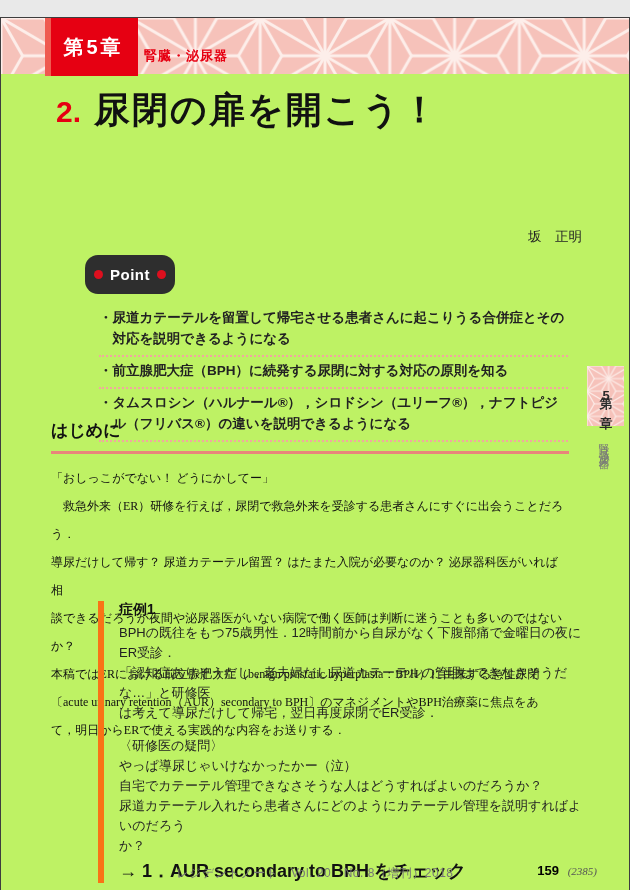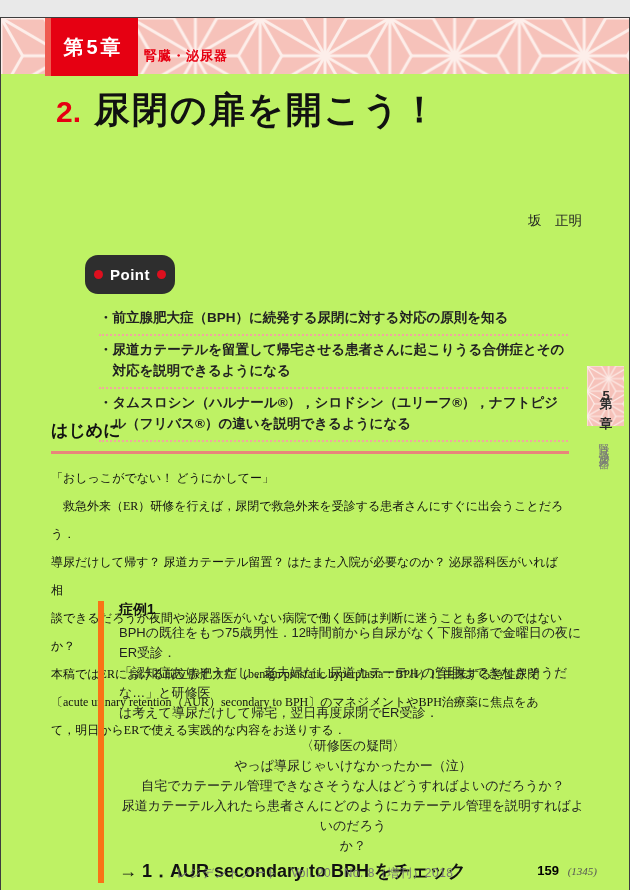--- a/index.html
+++ b/index.html
@@ -30,21 +30,21 @@
     font-weight:bold; font-size:13px; color:#2b2b2b; letter-spacing:2px;
   }
   .side-category {
     position:absolute; left:595px; top:417px; writing-mode:vertical-rl; text-orientation:upright;
     color:#787878; font-size:11px; letter-spacing:3px;
   }
   
   .title-row { position:absolute; left:55px; top:68px; display:flex; align-items:baseline; }
   .title-num { color:#e60012; font-size:30px; font-weight:900; margin-right:13px; }
   .title-text { color:#111; font-size:36px; font-weight:900; letter-spacing:2px; }
-  .author { position:absolute; right:47px; top:194px; font-size:13.5px; color:#222; }
+  .author { position:absolute; right:47px; top:210px; font-size:13.5px; color:#222; }
   
   .point-wrap { position:absolute; left:84px; top:237px; width:483px; }
   .point-pill {
     display:inline-flex; align-items:center; gap:7px;
     background:#2e2e2e; border-radius:13px; padding:11px 9px;
   }
   .point-dot { width:9px; height:9px; border-radius:50%; background:#dd0f1e; }
   .point-label { color:#fff; font-weight:bold; font-size:15px; letter-spacing:0.5px; }
   .point-list { list-style:none; margin:10px 0 0 14px; padding:0; }
   .point-list li {
@@ -63,21 +63,21 @@
     margin-top:10px; font-family:"Liberation Serif", serif;
     font-size:12px; line-height:28px; color:#111; white-space:pre-line;
   }
   
   .case-box {
     position:absolute; left:97px; top:583px; width:489px;
     border-left:6px solid #f97316; padding-left:15px; box-sizing:border-box;
   }
   .case-title { font-weight:bold; font-size:14px; color:#111; margin:0 0 4px; }
   .case-text { font-size:13px; line-height:20px; color:#222; white-space:pre-line; }
-  .case-qblock { margin-top:13px;text-align:center; }
+  .case-qblock { margin-top:13px; }
   .case-action { font-weight:bold; font-size:18px; color:#111; margin-top:3px; }
   
   .footer-journal {
     position:absolute; left:0; right:0; top:847px; text-align:center;
     color:#767676; font-size:12px; letter-spacing:0.5px;
   }
   .footer-page { position:absolute; right:32px; top:845px; font-size:13px; white-space:nowrap; }
   .page-num { font-weight:bold; color:#000; }
   .page-alt { font-style:italic; color:#555; font-size:11px; margin-left:5px; font-family:"Liberation Serif", serif; }
 </style>
@@ -162,22 +162,22 @@
 
   <div class="author">坂　正明</div>
 
   <div class="point-wrap">
     <div class="point-pill">
       <span class="point-dot"></span>
       <span class="point-label">Point</span>
       <span class="point-dot"></span>
     </div>
     <ul class="point-list">
+      <li>尿道カテーテルを留置して帰宅させる患者さんに起こりうる合併症とその対応を説明できるようになる</li>
       <li>前立腺肥大症（BPH）に続発する尿閉に対する対応の原則を知る</li>
-      <li>尿道カテーテルを留置して帰宅させる患者さんに起こりうる合併症とその対応を説明できるようになる</li>
       <li>タムスロシン（ハルナール®），シロドシン（ユリーフ®），ナフトピジル（フリバス®）の違いを説明できるようになる</li>
     </ul>
   </div>
 
   <div class="intro">
     <h2>はじめに</h2>
     <div class="body">「おしっこがでない！ どうにかしてー」
 　救急外来（ER）研修を行えば，尿閉で救急外来を受診する患者さんにすぐに出会うことだろう．
 導尿だけして帰す？ 尿道カテーテル留置？ はたまた入院が必要なのか？ 泌尿器科医がいれば相
 談できるだろうが夜間や泌尿器医がいない病院で働く医師は判断に迷うことも多いのではないか？
@@ -205,16 +205,16 @@
     <svg width="37" height="60">
       <rect width="37" height="60" fill="url(#asanoha-sm)"></rect>
     </svg>
     <div class="vtxt">第5章</div>
   </div>
   <div class="side-category">腎臓・泌尿器</div>
 
   <div class="footer-journal">レジデントノート　Vol. 20　No. 8（増刊）2018</div>
   <div class="footer-page">
     <span class="page-num">159</span>
-    <span class="page-alt">(1345)</span>
+    <span class="page-alt">(2385)</span>
   </div>
 
 </div>
 
 </body></html>

